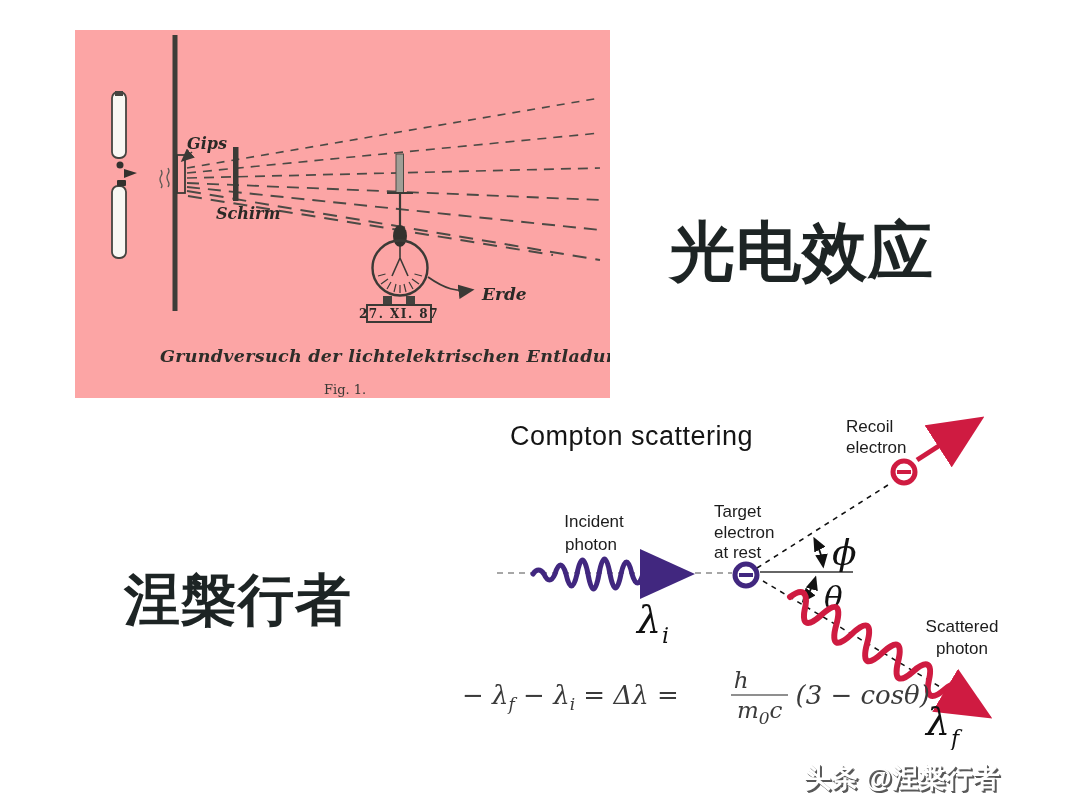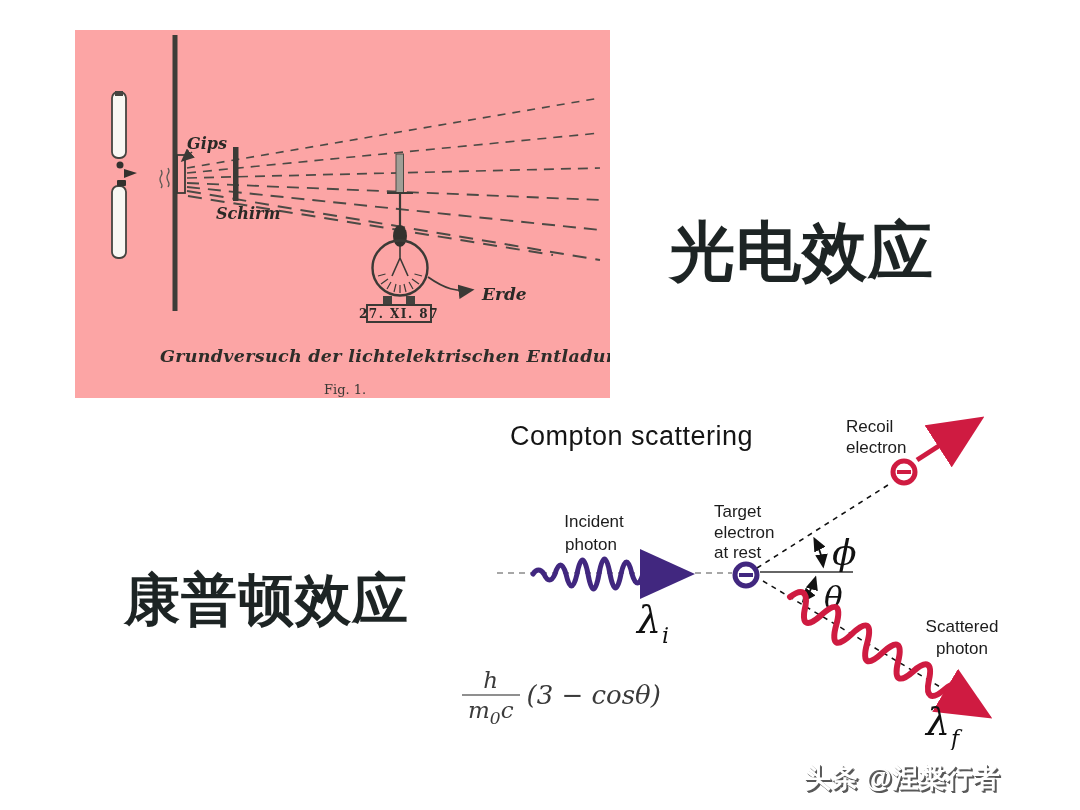--- a/index.html
+++ b/index.html
@@ -36,21 +36,21 @@
   
   .formula{
     position:absolute;left:462px;top:666px;height:58px;
     display:flex;align-items:center;gap:7px;
     font-family:"DejaVu Serif",serif;font-style:italic;font-size:26px;color:#3a3a3a;
     white-space:pre;
   }
   .formula sub{font-size:17px;line-height:0;}
   .frac{display:inline-flex;flex-direction:column;align-items:center;line-height:1.05;font-size:23px;}
   .frac .num{padding:0 6px 1px;}
-  .frac .den{border-top:2px solid #8f8f8f;padding:2px 6px 0;}
+  .frac .den{border-top:2px solid #8f8f8f;padding:2px 6px 0;margin-left:37px;}
 
   
   .watermark{
     position:absolute;left:804px;top:760px;font-size:27px;font-weight:bold;
     color:#ffffff;text-shadow:2px 2px 0 #585858, 1px 1px 0 #6a6a6a;
     font-family:"Liberation Sans",sans-serif;white-space:nowrap;
   }
 </style>
 </head>
 <body>
@@ -119,21 +119,21 @@
 
     <path d="M353,247 C370,259 382,262 396,260" stroke="#3b3a36" stroke-width="1.8" fill="none" marker-end="url(#mDark)"></path>
     <text x="407" y="270" class="scan-label" font-size="17">Erde</text>
 
     <text x="85" y="332" class="scan-caption" font-size="17.5">Grundversuch der lichtelektrischen Entladung.</text>
     <text x="249" y="364" class="scan-fig" font-size="13">Fig. 1.</text>
   </svg>
 </div>
 
 <div class="cn-title photo">光电效应</div>
-<div class="cn-title compton">康普顿效应</div>
+<div class="cn-title compton">涅槃行者</div>
 
 <svg class="compton-svg" viewBox="0 0 560 345">
   <defs>
     <marker id="mPurple" markerWidth="11" markerHeight="10" refX="9" refY="5" orient="auto">
       <path d="M0,0 L11,5 L0,10 z" fill="#41277f"></path>
     </marker>
     <marker id="mRed" markerWidth="11" markerHeight="10" refX="9" refY="5" orient="auto">
       <path d="M0,0 L11,5 L0,10 z" fill="#cf1b41"></path>
     </marker>
     <marker id="mBlk" markerWidth="8" markerHeight="7" refX="6" refY="3.5" orient="auto-start-reverse">
@@ -190,20 +190,21 @@
     <text x="157" y="228" class="c-lambda" font-size="38">λ</text>
     <text x="182" y="238" class="c-lambda" font-size="22">i</text>
   </g>
   <g>
     <text x="446" y="330" class="c-lambda" font-size="38">λ</text>
     <text x="471" y="341" class="c-lambda" font-size="22">f</text>
   </g>
 </svg>
 
 <div class="formula">
+  <span><span>− λ</span><sub>f</sub><span> − λ</span><sub>i</sub><span> = Δλ = </span></span>
   <span class="frac">
     <span class="num">h</span>
     <span class="den"><span>m</span><sub>0</sub><span>c</span></span>
   </span>
   <span>(3 − cosθ)</span>
 </div>
 
 <div class="watermark">头条 @涅槃行者</div>
 
 </body></html>

